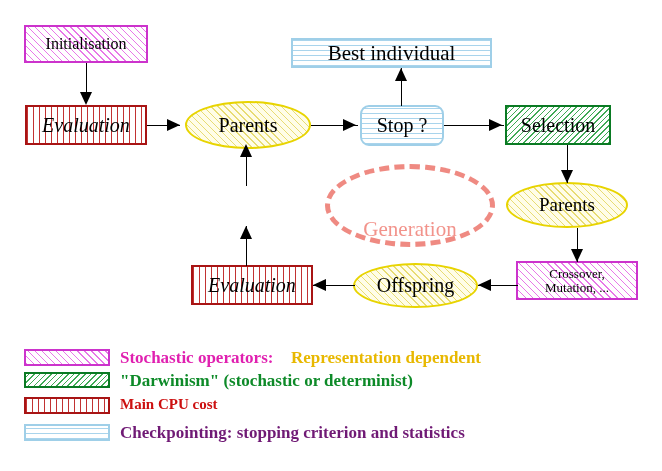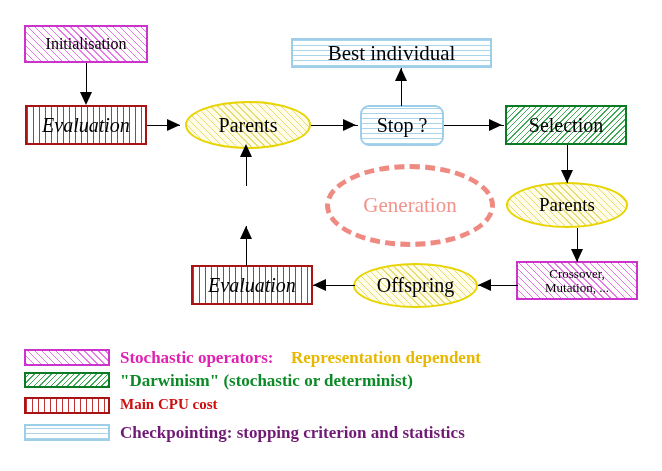--- a/index.html
+++ b/index.html
@@ -148,21 +148,21 @@
   </div>
 
   <div class="node fill-blue" style="left:291px; top:38px; width:201px; height:30px; font-size:21px;">
     <span>Best individual</span>
   </div>
 
   <div class="node fill-blue rounded" style="left:360px; top:105px; width:84px; height:41px; font-size:20px;">
     <span>Stop ?</span>
   </div>
 
-  <div class="node fill-green" style="left:505px; top:105px; width:122px; height:40px; font-size:20px;">
+  <div class="node fill-green" style="left:505px; top:105px; width:106px; height:40px; font-size:20px;">
     <span>Selection</span>
   </div>
 
   <div class="node fill-yellow-ellipse" style="left:506px; top:182px; width:122px; height:46px; font-size:19px;">
     <span>Parents</span>
   </div>
 
   <div class="node fill-magenta" style="left:516px; top:261px; width:122px; height:39px; font-size:13px;">
     <span>Crossover,
 Mutation, ...</span>
@@ -170,21 +170,21 @@
 
   <div class="node fill-yellow-ellipse" style="left:353px; top:263px; width:125px; height:45px; font-size:20px;">
     <span>Offspring</span>
   </div>
 
   <div class="node fill-red" style="left:191px; top:265px; width:122px; height:40px; font-size:20px;">
     <span>Evaluation</span>
   </div>
 
 
-  <div class="generation-ellipse" style="left:325px; top:164px; width:170px; height:83px; font-size:21px;">
+  <div class="generation-ellipse" style="left:325px; top:164px; width:170px; height:83px; font-size:21px;align-items:flex-end;">
     <span>Generation</span>
   </div>
 
   <div class="edge edge-v" style="left:86px; top:63px; height:32px;"></div>
   <div class="arrow arrow-down" style="left:80px; top:92px;"></div>
 
   <div class="edge edge-h" style="left:147px; top:125px; width:33px;"></div>
   <div class="arrow arrow-right" style="left:167px; top:119px;"></div>
 
   <div class="edge edge-h" style="left:311px; top:125px; width:47px;"></div>

